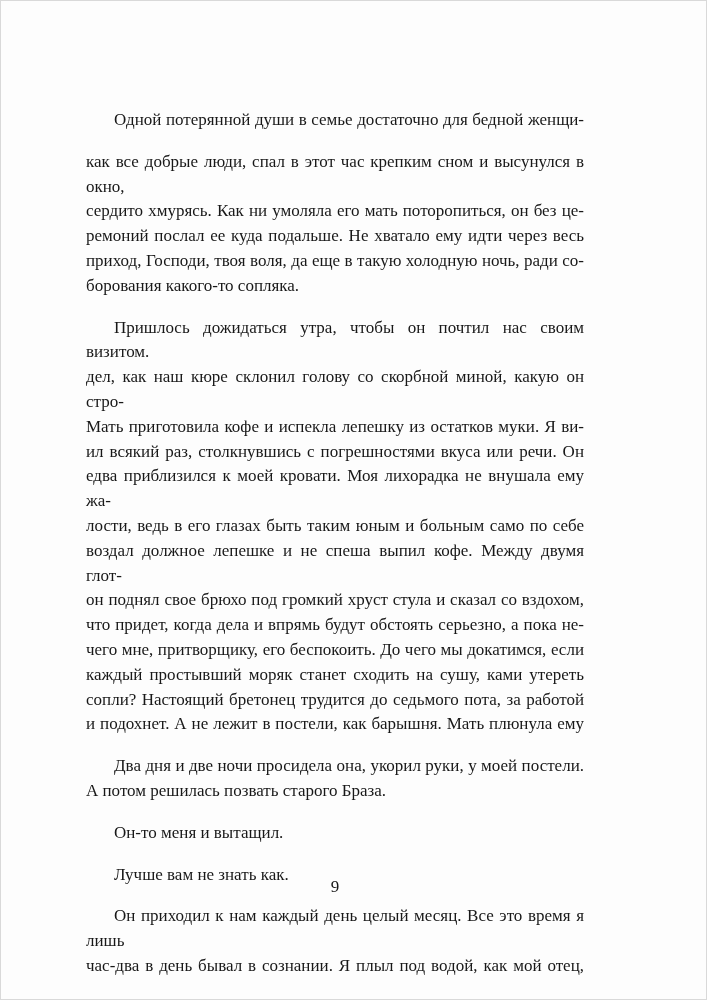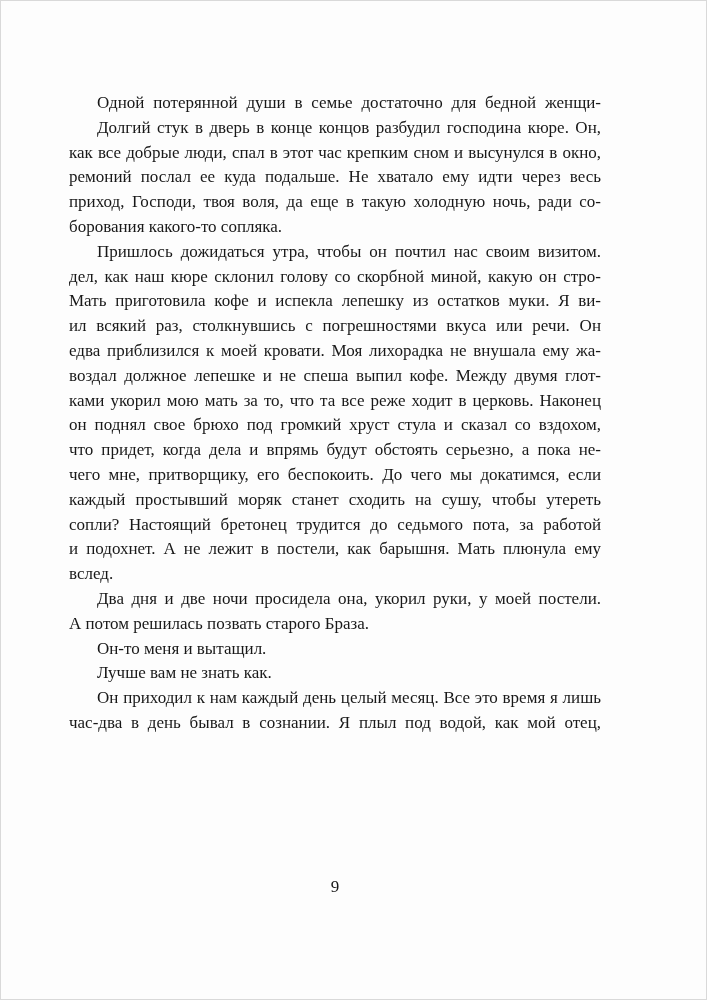--- a/index.html
+++ b/index.html
@@ -19,21 +19,21 @@
   }
   .text-block {
     position: absolute;
     left: 68px;
     top: 90px;
     width: 532px;
     font-size: 17px;
     line-height: 24.8px;
   }
   .para {
-    margin: 0;
+    margin: 17px;
     padding: 0;
   }
   .line {
     display: block;
     text-align: justify;
     text-align-last: justify;
     white-space: normal;
   }
   .line.first {
     text-indent: 28px;
@@ -55,42 +55,41 @@
 <body>
 
 <div class="page">
   <div class="text-block">
 
     <p class="para">
       <span class="line first">Одной потерянной души в семье достаточно для бедной женщи-</span>
     </p>
 
     <p class="para">
-      <span class="line first">Долгий стук в дверь в конце концов разбудил господина кюре. Он,</span>
       <span class="line">как все добрые люди, спал в этот час крепким сном и высунулся в окно,</span>
+      <span class="line">сердито хмурясь. Как ни умоляла его мать поторопиться, он без це-</span>
       <span class="line">ремоний послал ее куда подальше. Не хватало ему идти через весь</span>
       <span class="line">приход, Господи, твоя воля, да еще в такую холодную ночь, ради со-</span>
       <span class="line last">борования какого-то сопляка.</span>
     </p>
 
     <p class="para">
       <span class="line first">Пришлось дожидаться утра, чтобы он почтил нас своим визитом.</span>
       <span class="line">дел, как наш кюре склонил голову со скорбной миной, какую он стро-</span>
       <span class="line">Мать приготовила кофе и испекла лепешку из остатков муки. Я ви-</span>
       <span class="line">ил всякий раз, столкнувшись с погрешностями вкуса или речи. Он</span>
       <span class="line">едва приблизился к моей кровати. Моя лихорадка не внушала ему жа-</span>
+      <span class="line">лости, ведь в его глазах быть таким юным и больным само по себе</span>
       <span class="line">воздал должное лепешке и не спеша выпил кофе. Между двумя глот-</span>
-      <span class="line">ками укорил мою мать за то, что та все реже ходит в церковь. Наконец</span>
       <span class="line">он поднял свое брюхо под громкий хруст стула и сказал со вздохом,</span>
       <span class="line">что придет, когда дела и впрямь будут обстоять серьезно, а пока не-</span>
       <span class="line">чего мне, притворщику, его беспокоить. До чего мы докатимся, если</span>
-      <span class="line">каждый простывший моряк станет сходить на сушу, чтобы утереть</span>
+      <span class="line">каждый простывший моряк станет сходить на сушу, ками утереть</span>
       <span class="line">сопли? Настоящий бретонец трудится до седьмого пота, за работой</span>
       <span class="line">и подохнет. А не лежит в постели, как барышня. Мать плюнула ему</span>
-      <span class="line last">вслед.</span>
     </p>
 
     <p class="para">
       <span class="line first">Два дня и две ночи просидела она, укорил руки, у моей постели.</span>
       <span class="line last">А потом решилась позвать старого Браза.</span>
     </p>
 
     <p class="para">
       <span class="line first last">Он-то меня и вытащил.</span>
     </p>

